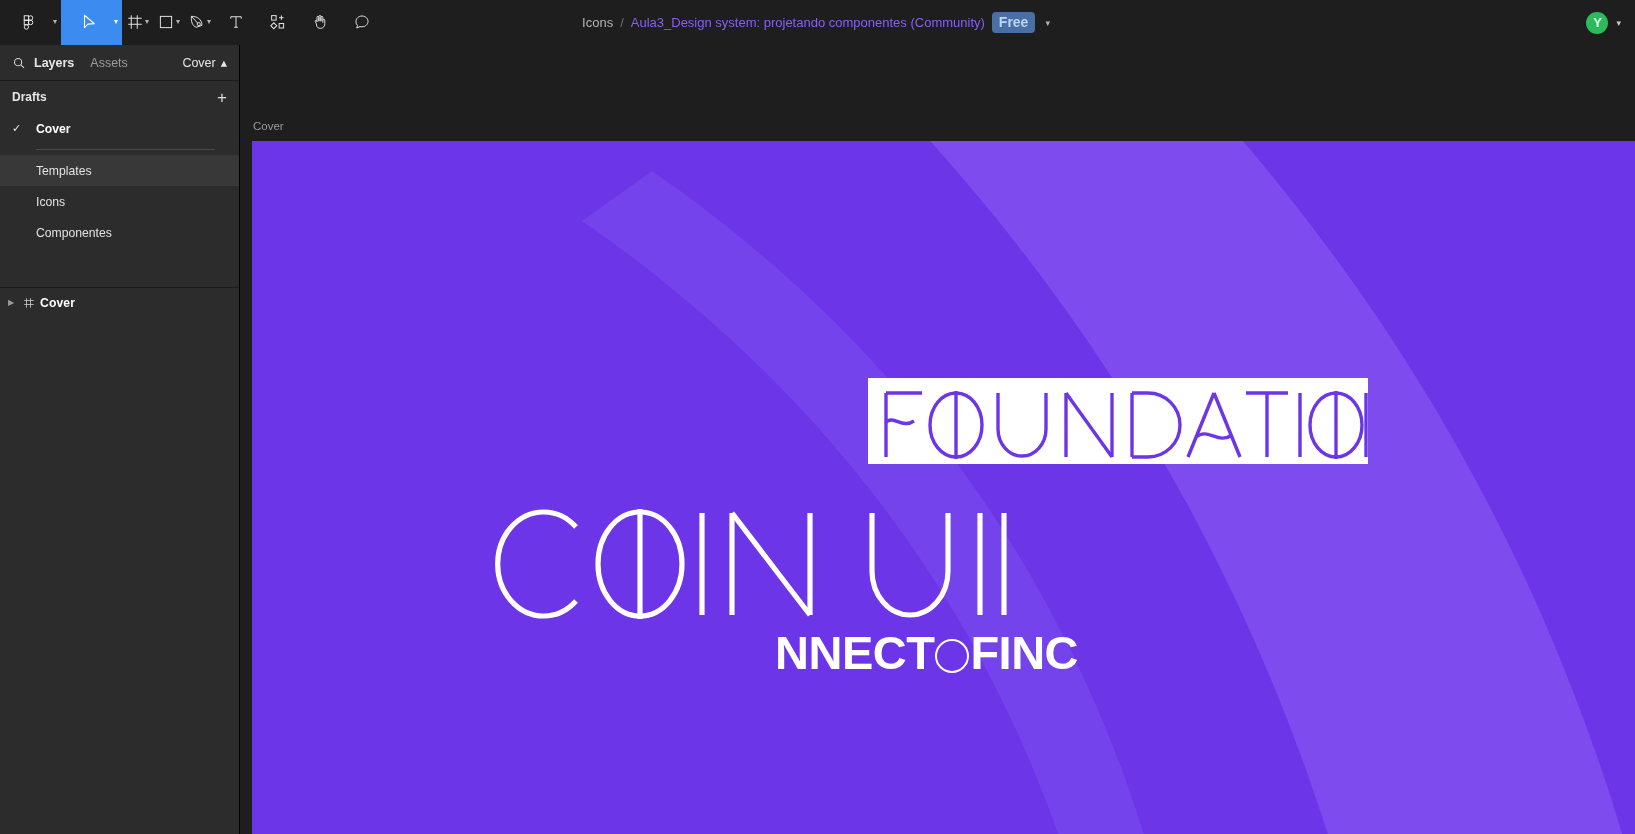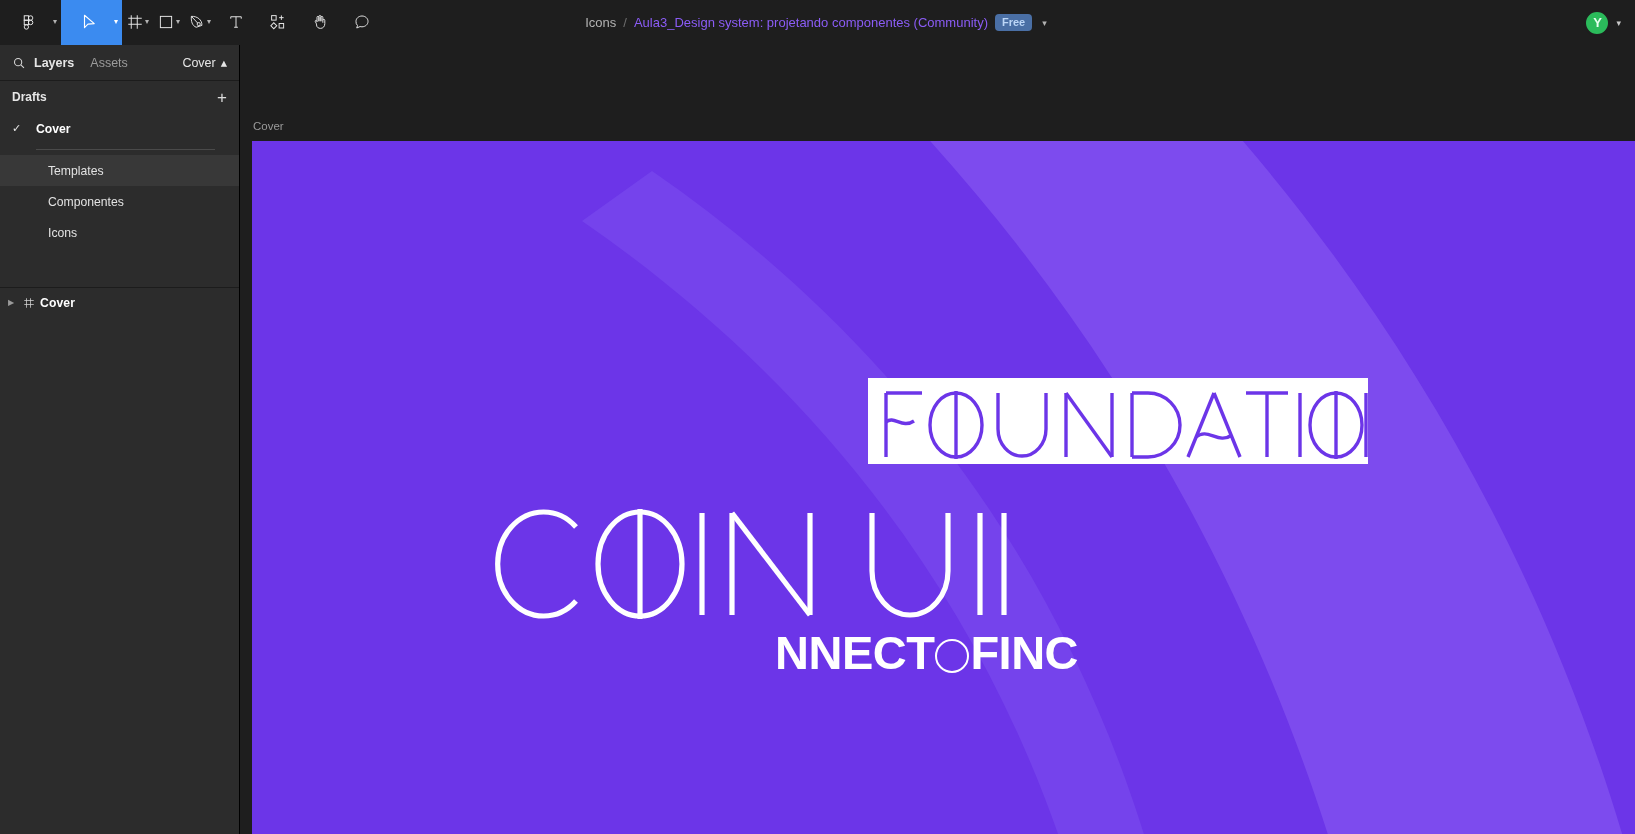--- a/index.html
+++ b/index.html
@@ -34,21 +34,21 @@
   .crumbs{
     position:absolute; left:0; right:0; top:0; height:45px;
     display:flex; align-items:center; justify-content:center; gap:7px;
     pointer-events:none; font-size:13px;
   }
   .crumbs > *{ pointer-events:auto; }
   .crumb-drafts{ color:#b3b3b3; cursor:pointer; }
   .crumb-sep{ color:#6e6e6e; }
   .crumb-file{ color:#8b5cf6; cursor:pointer; }
   .badge-free{
-    background:#4a6fa5; color:#bcd6f7; font-size:11px; font-weight:700;
+    background:#4a6fa5; color:#bcd6f7; font-size:14px; font-weight:700;
     padding:2px 7px; border-radius:4px; line-height:1.25; cursor:pointer;
   }
   .crumb-caret{ color:#b3b3b3; font-size:9px; padding:0 3px; cursor:pointer;}
 
   .topright{
     position:absolute; right:10px; top:0; height:45px;
     display:flex; align-items:center; gap:2px;
   }
   .avatar{
     width:26px; height:26px; border-radius:50%; background:#2bbb5b;
@@ -82,21 +82,21 @@
 
   .page-row{
     height:31px; display:flex; align-items:center; font-size:12.2px;
     color:#e2e2e2; cursor:pointer; padding-left:12px;
   }
   .page-row .chk{ width:24px; font-size:11px; color:#e9e9e9; }
   .page-row .nm{ }
   .page-row.sel{ background:#2c2c2c; }
   .page-row.sel .nm{ font-weight:700; color:#fff;}
   .page-row.hi{ background:#383838; }
-  .page-row.ind .nm{ margin-left:36px; }
+  .page-row.ind .nm{ margin-left:24px; }
   .sepline{ height:1px; background:#4a4a4a; margin:5px 24px 5px 36px; }
 
   .pages-gap{ height:39px; }
   .lp-div{ height:1px; background:#1c1c1c; }
 
   .layer-row{
     height:29px; display:flex; align-items:center; padding-left:4px;
     font-size:12.2px; cursor:pointer; gap:0px;
   }
   .layer-arrow{ width:14px; color:#9a9a9a; font-size:8px; text-align:center; }
@@ -275,24 +275,24 @@
       <span class="chk">✓</span>
       <span class="nm">Cover</span>
     </div>
 
     <div class="sepline"></div>
 
     <div class="page-row hi ind">
       <span class="nm">Templates</span>
     </div>
     <div class="page-row ind">
+      <span class="nm">Icons</span>
+    </div>
+    <div class="page-row ind">
       <span class="nm">Componentes</span>
-    </div>
-    <div class="page-row ind">
-      <span class="nm">Icons</span>
     </div>
 
     <div class="pages-gap"></div>
     <div class="lp-div"></div>
 
     <div class="layer-row">
       <span class="layer-arrow">▶</span>
       <span class="layer-icon">
         <svg width="12" height="12" viewBox="0 0 24 24" fill="none" stroke="#d5d5d5" stroke-width="1.5">
           <path d="M7 2.5 V21.5 M15 2.5 V21.5 M2.5 7 H21.5 M2.5 15 H21.5"></path>

